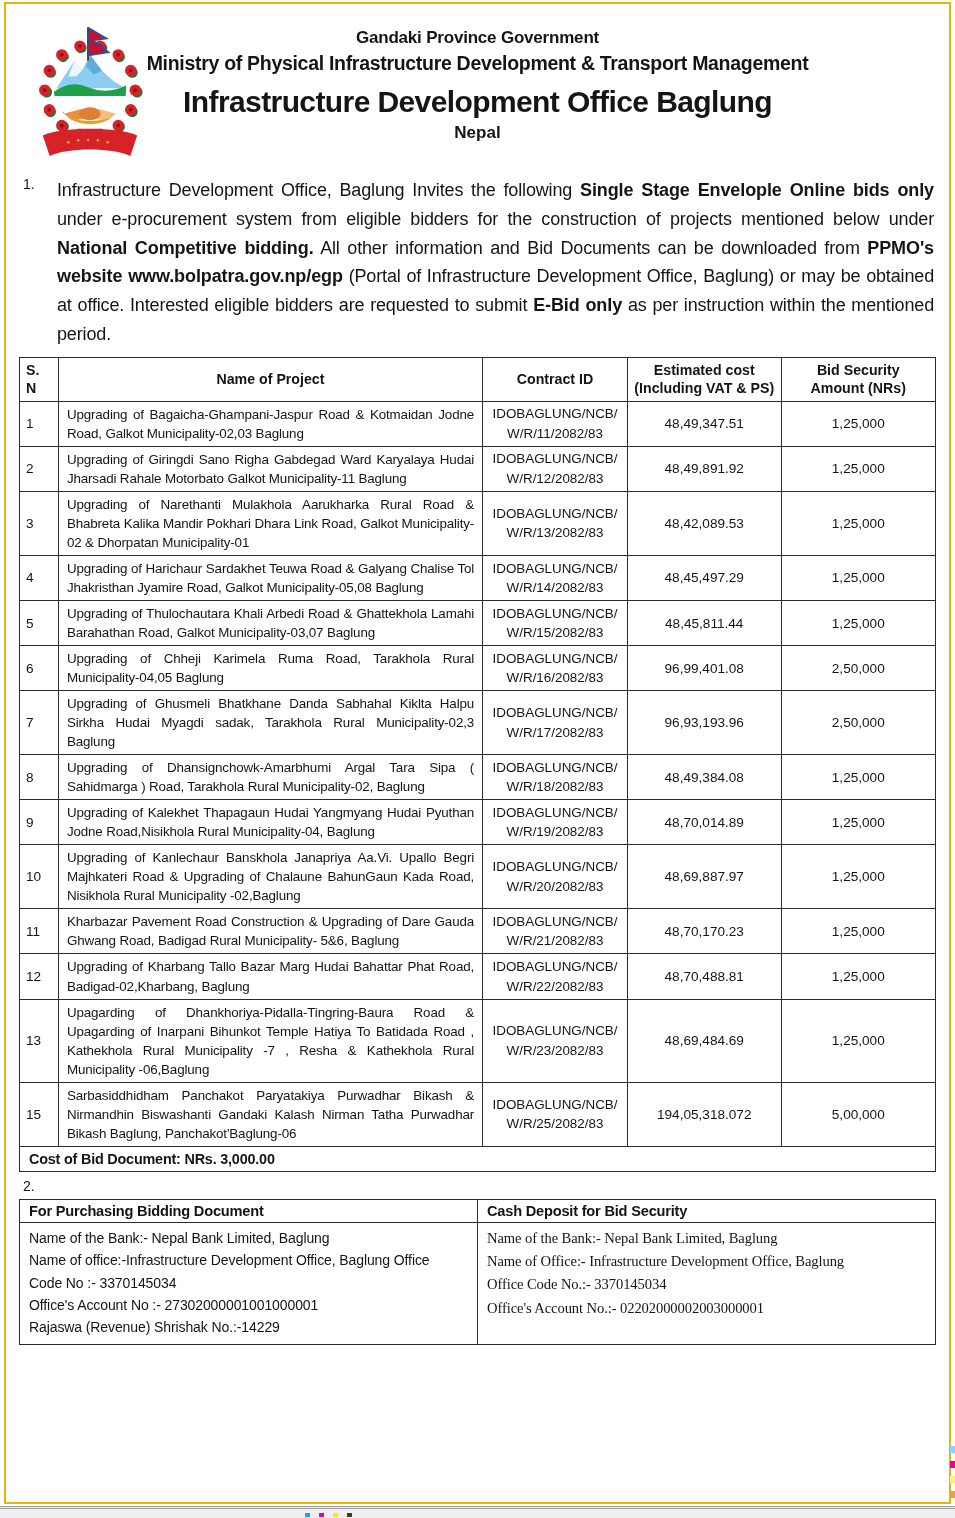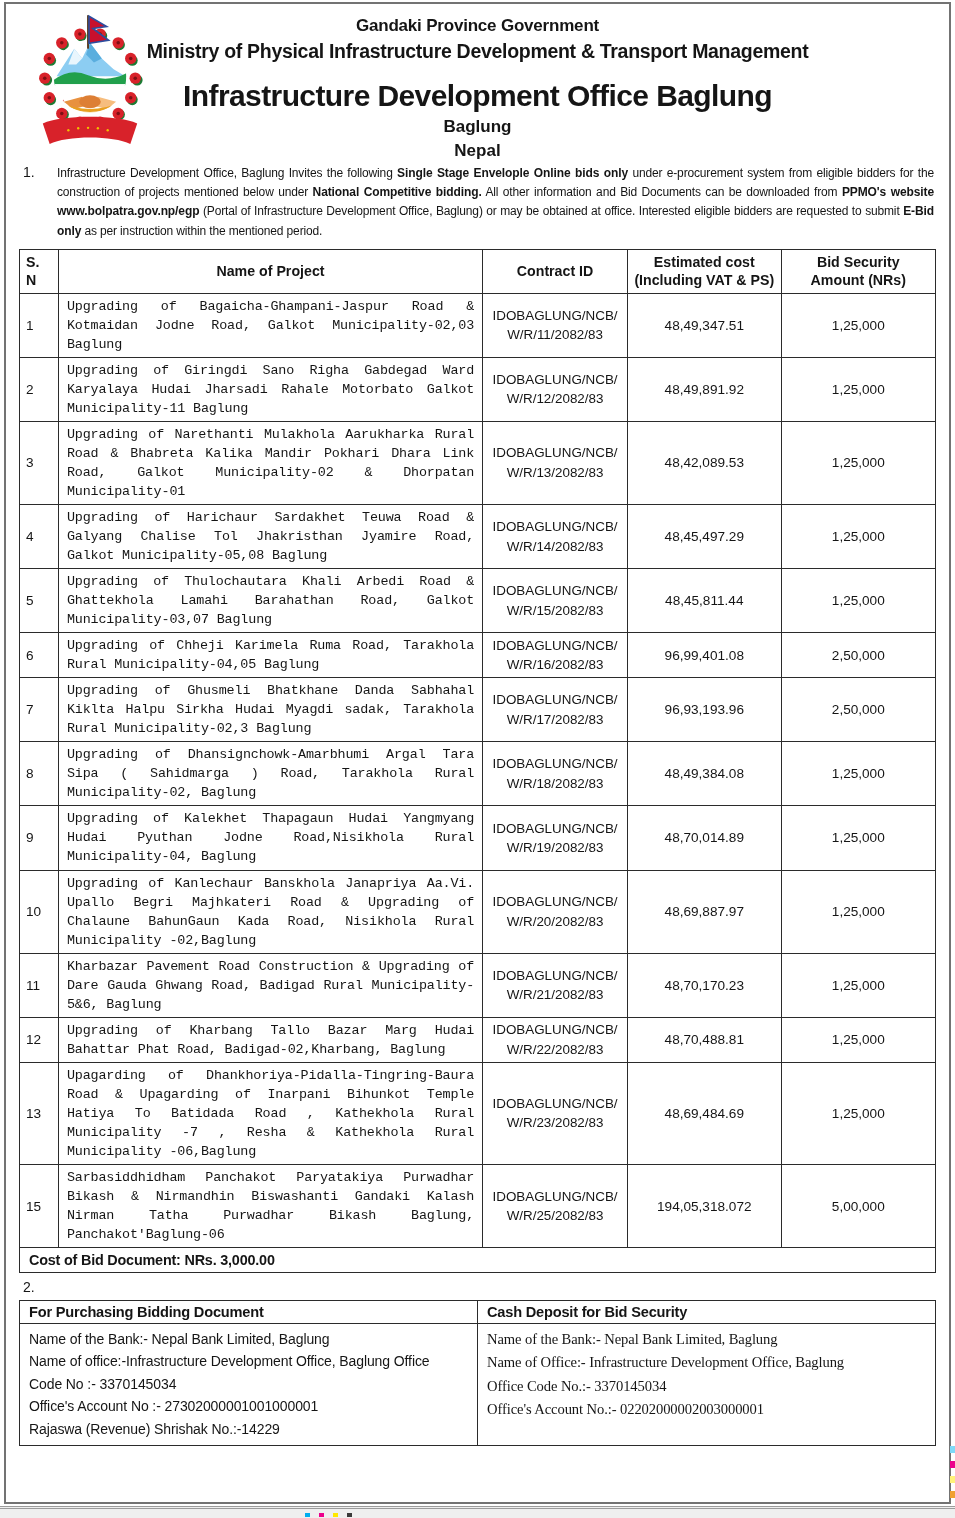--- a/index.html
+++ b/index.html
@@ -3,56 +3,56 @@
 <meta charset="utf-8">
 <style>
   * { margin:0; padding:0; box-sizing:border-box; }
   body { background:#fff; }
   .page {
     width:955px; height:1518px; position:relative; background:#ffffff;
     font-family:"Liberation Sans", sans-serif; color:#151515; overflow:hidden;
   }
   .frame {
     position:absolute; left:4px; right:4px; top:2px; bottom:14px;
-    border:2px solid #737373; padding:0 13px;
+    border:2px solid #eab308; padding:12px 13px;
   }
   
   .masthead { position:relative; text-align:center; padding-top:12px; min-height:158px; }
   .emblem { position:absolute; left:12px; top:8px; width:118px; height:150px; }
   .h-gov { font-size:17px; font-weight:bold; letter-spacing:-0.2px; }
   .h-min { font-size:19.5px; font-weight:bold; margin-top:4px; letter-spacing:-0.3px; }
-  .h-off { font-size:30px; font-weight:bold; margin-top:16px; letter-spacing:-0.6px; }
+  .h-off { font-size:30px; font-weight:bold; margin-top:10px; letter-spacing:-0.6px; }
   .h-sub { font-size:17px; font-weight:bold; margin-top:4px; }
   
   .banner {
     margin:8px -13px 0; background:var(--banner-bg,#000); color:var(--banner-fg,#fff);
     text-align:center; font-weight:bold; font-size:40px; letter-spacing:-0.5px;
     padding:0 0 5px; line-height:1.0;
   }
   .pubdate { text-align:center; font-weight:bold; font-size:14.5px; margin:4px 0 3px; }
   .pubdate sup { font-size:9px; }
   
   .numpara { display:flex; margin:2px 2px 8px; }
   .numpara .num { width:36px; flex:0 0 36px; font-size:14px; padding-left:2px; }
-  .numpara .ptext { flex:1; font-size:12px; line-height:1.6; text-align:justify; letter-spacing:-0.15px; }
+  .numpara .ptext { flex:1; font-size:18px; line-height:1.6; text-align:justify; letter-spacing:-0.15px; }
   .numpara .ptext b { letter-spacing:-0.1px; }
   
   table { border-collapse:collapse; width:100%; }
   .main-tbl { font-size:13.4px; }
   .main-tbl th, .main-tbl td { border:1.6px solid #2b2b2b; }
   .main-tbl th { font-size:14.2px; font-weight:bold; text-align:center; padding:3px 2px; line-height:1.3; white-space:pre-line; vertical-align:middle; }
   .main-tbl th.col-sn { text-align:left; padding-left:6px; }
   .col-sn { width:39px; }
   .col-name { width:426px; }
   .col-contract { width:145px; }
   .col-cost { width:154px; }
   .col-sec { width:155px; }
   .main-tbl td { vertical-align:middle; }
   td.c-sn { padding-left:6px; font-size:13.6px; }
-  td.c-name { text-align:justify; padding:3px 8px; line-height:1.42; letter-spacing:-0.15px;font-family:Liberation Mono, monospace; }
+  td.c-name { text-align:justify; padding:3px 8px; line-height:1.42; letter-spacing:-0.15px; }
   td.c-contract { text-align:center; white-space:pre-line; line-height:1.45; }
   td.c-cost, td.c-sec { text-align:center; font-size:13.6px; }
   .main-tbl .wide-row td { font-weight:bold; font-size:14.4px; text-align:left; padding:4px 9px; letter-spacing:-0.2px; }
   
   .sec2 { display:flex; margin:6px 2px 5px; font-size:14px; }
   .sec2 .num { width:36px; flex:0 0 36px; padding-left:2px; }
   
   .bank-tbl { font-size:14px; }
   .bank-tbl th, .bank-tbl td { border:1.6px solid #2b2b2b; }
   .bank-tbl th { text-align:left; font-size:14.6px; padding:3px 9px; letter-spacing:-0.2px; }
@@ -154,21 +154,20 @@
           <circle cx="38" cy="119" r="1.2"></circle>
             <circle cx="48" cy="117" r="1.2"></circle>
             <circle cx="58" cy="116.5" r="1.2"></circle>
             <circle cx="68" cy="117" r="1.2"></circle>
             <circle cx="78" cy="119" r="1.2"></circle>
         </g>
       </svg>
       <div class="h-gov">Gandaki Province Government</div>
       <div class="h-min">Ministry of Physical Infrastructure Development &amp; Transport Management</div>
       <div class="h-off">Infrastructure Development Office Baglung</div>
-      <div class="h-sub">Baglung</div>
       <div class="h-sub">Nepal</div>
     </div>
 
 
 
     <div class="numpara">
       <div class="num">1.</div>
       <div class="ptext"><span>Infrastructure Development Office, Baglung Invites the following </span><b>Single Stage Envelople Online bids only</b><span> under e-procurement system from eligible bidders for the construction of projects mentioned below under </span><b>National Competitive bidding.</b><span> All other information and Bid Documents can be downloaded from </span><b>PPMO's website www.bolpatra.gov.np/egp</b><span> (Portal of Infrastructure Development Office, Baglung) or may be obtained at office. Interested eligible bidders are requested to submit </span><b>E-Bid only</b><span> as per instruction within the mentioned period.</span></div>
     </div>
 

